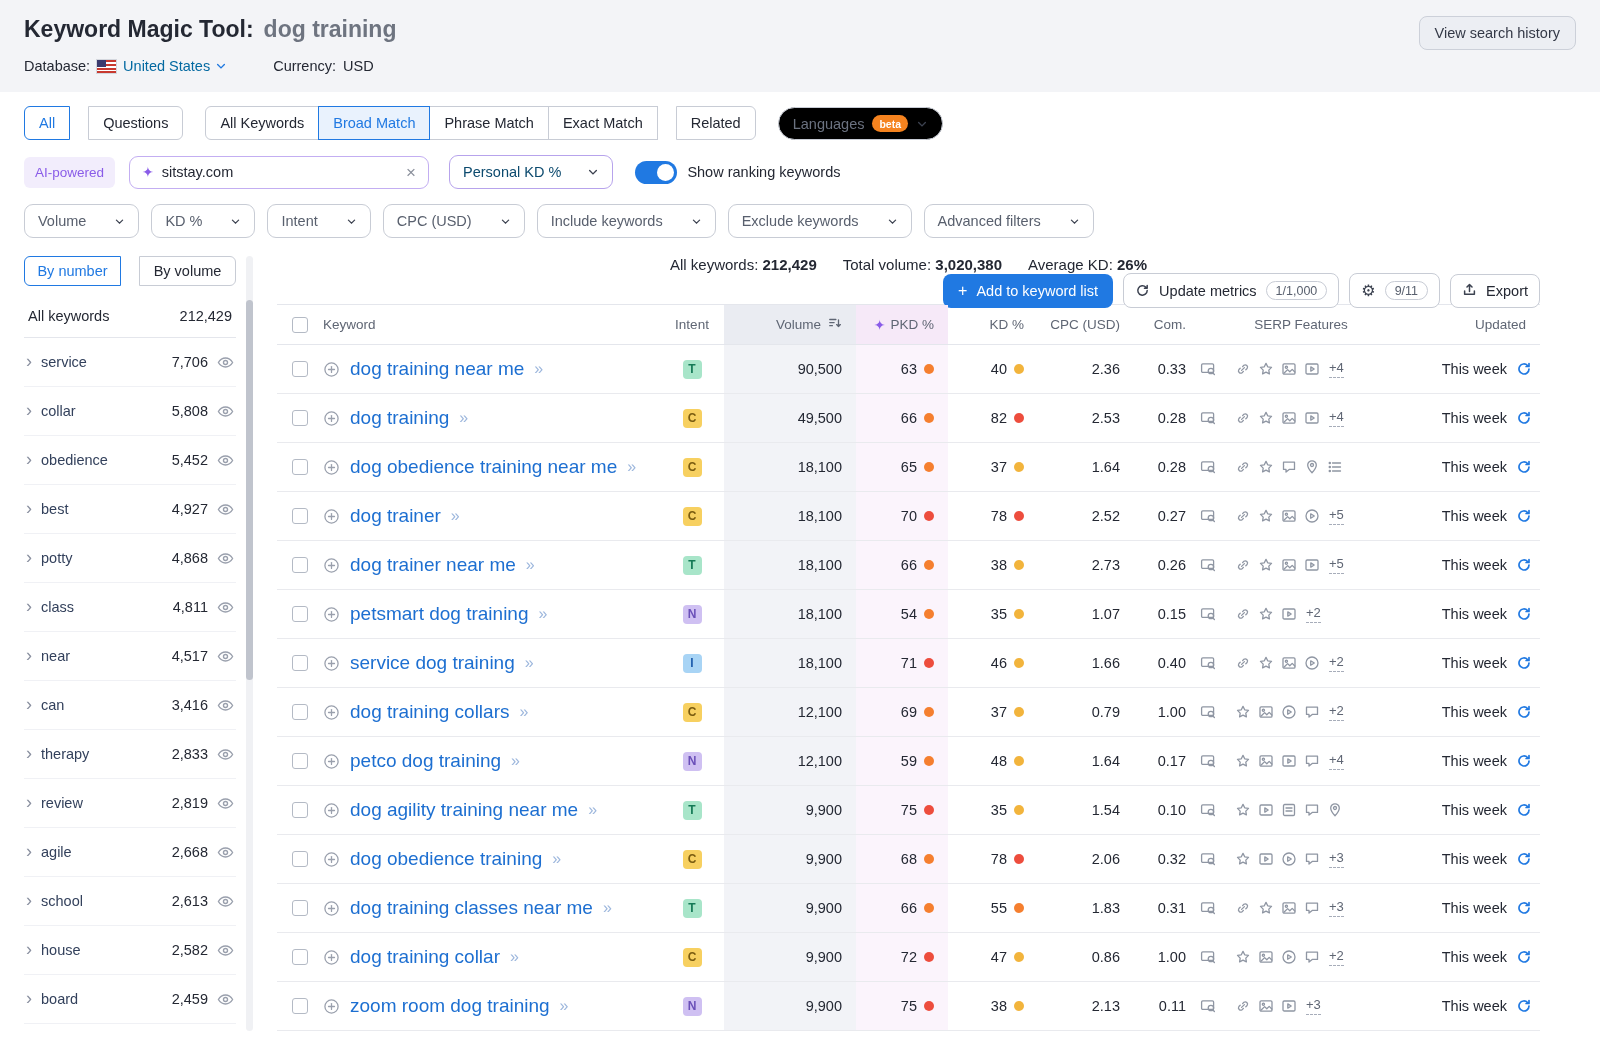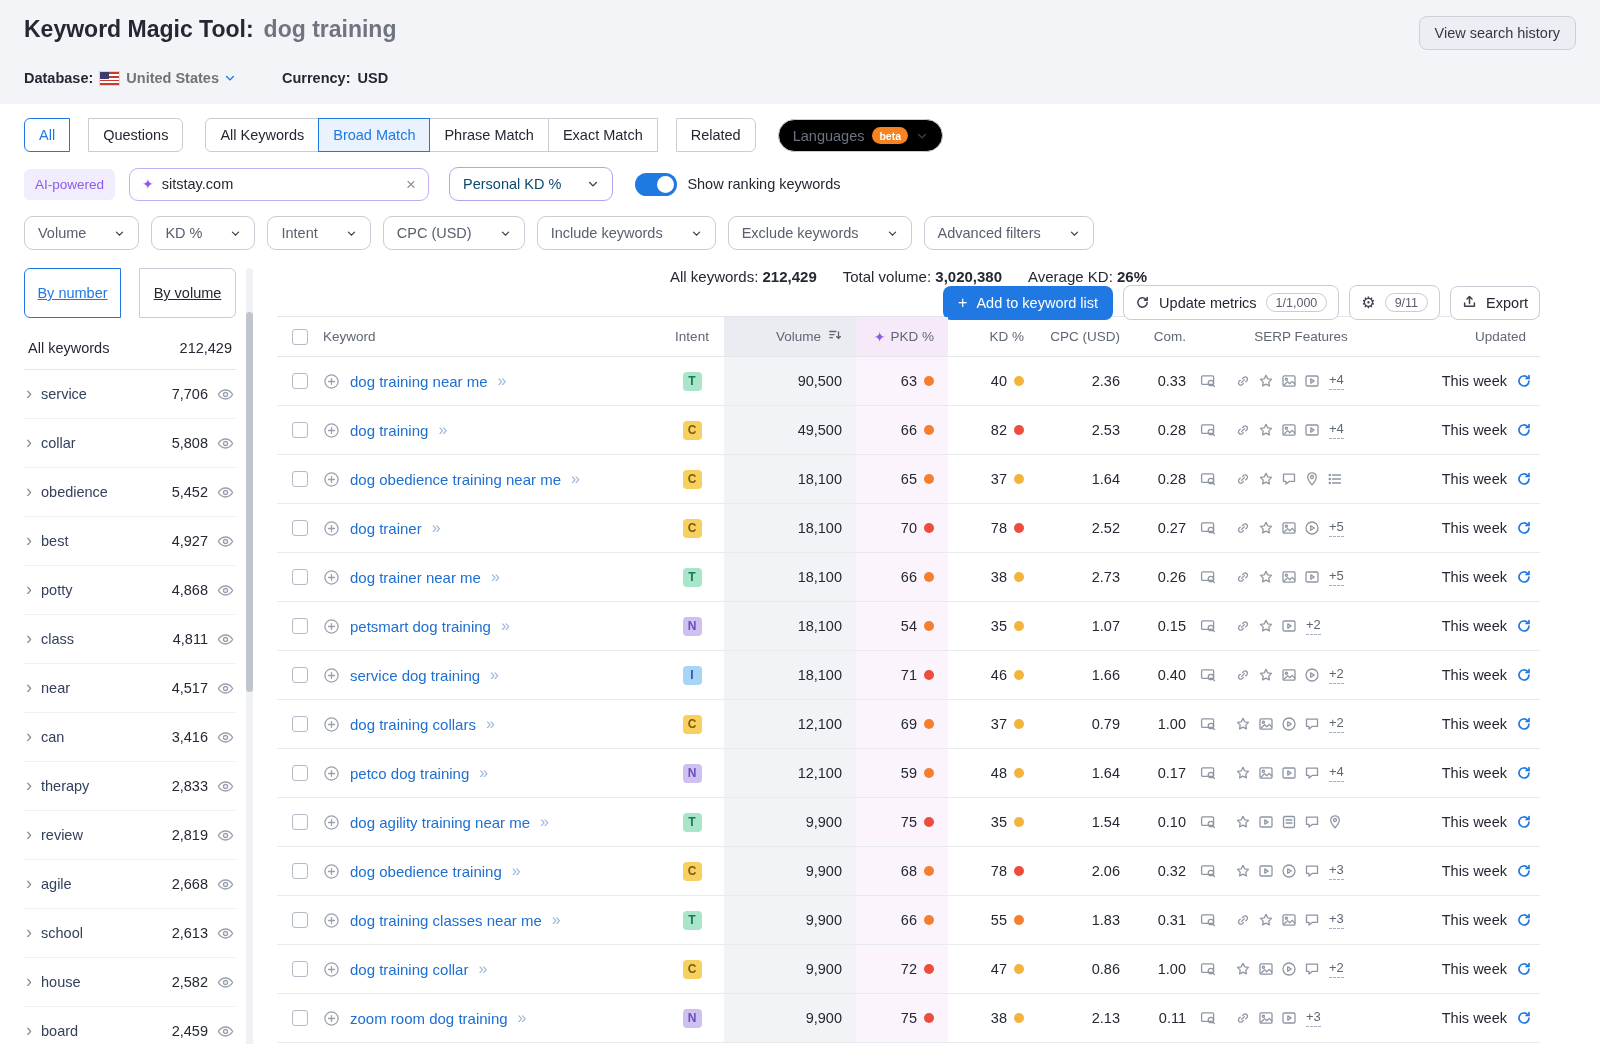--- a/index.html
+++ b/index.html
@@ -6,25 +6,25 @@
   html, body { width: 1600px; height: 1044px; overflow: hidden; }
   body { font-family: "Liberation Sans", sans-serif; background: #fff; color: #242833; font-size: 14.5px; }
   a { text-decoration: none; }
 
   
   .topbar { background: #f3f4f7; padding: 16px 24px 18px 24px; }
   .title-row { display: flex; justify-content: space-between; align-items: flex-start; }
   .page-title { font-size: 23px; font-weight: bold; display: flex; gap: 10px; }
   .page-title .query { color: #6e7480; }
   .btn-history { background: #eceef3; border: 1px solid #ccd0d9; border-radius: 8px; padding: 8px 15px; font-size: 14.5px; color: #343947; cursor: pointer; }
-  .db-row { margin-top: 20px; display: flex; gap: 46px; align-items: center; font-size: 14.5px; font-weight: bold; }
+  .db-row { margin-top: 8px; display: flex; gap: 46px; align-items: center; font-size: 14.5px; }
   .db-item { display: flex; align-items: center; gap: 7px; }
   .flag { position: relative; display: inline-block; width: 19px; height: 13px; background: repeating-linear-gradient(to bottom, #c8392f 0 1.9px, #ffffff 1.9px 3.8px); outline: 1px solid #d4d7de; }
   .flag::before { content: ""; position: absolute; left: 0; top: 0; width: 9px; height: 7px; background: #3c3b6e; }
-  .link-blue { color: #737373; display: inline-flex; align-items: center; gap: 5px; cursor: pointer; }
+  .link-blue { color: #0369a1; display: inline-flex; align-items: center; gap: 5px; cursor: pointer; }
 
   
   .content { padding: 14px 24px 0 24px; background: #fff; }
 
   .tabs-row { display: flex; gap: 22px; align-items: flex-end; }
   .seg { display: flex; }
   .seg .tab { border: 1px solid #c8ccd5; background: #fff; padding: 8px 14px; font-size: 14.5px; color: #242833; margin-left: -1px; cursor: pointer; font-family: inherit; white-space: nowrap; }
   .seg .tab:first-child { border-radius: 6px 0 0 6px; margin-left: 0; }
   .seg .tab:last-child { border-radius: 0 6px 6px 0; margin-left: 18px; }
   .seg .tab.active { border-color: #2079e2; color: #2079e2; position: relative; z-index: 1; }
@@ -43,21 +43,21 @@
   .switch { width: 42px; height: 23px; border-radius: 12px; background: #2079e2; position: relative; cursor: pointer; }
   .switch .knob { position: absolute; width: 17px; height: 17px; border-radius: 50%; background: #fff; top: 3px; right: 3px; }
 
   .filters-row { margin-top: 15px; display: flex; gap: 12px; }
   .filter-btn { display: flex; align-items: center; gap: 28px; border: 1px solid #c8ccd5; border-radius: 9px; padding: 8px 13px; color: #59606e; cursor: pointer; background: #fff; white-space: nowrap; }
 
   
   .main { display: flex; margin-top: 18px; }
   .sidebar { width: 212px; flex: none; }
   .side-seg { display: flex; margin-bottom: 8px; }
-  .side-seg .tab { flex: 1; text-align: center; padding: 16px 0; text-decoration: underline; }
+  .side-seg .tab { flex: 1; text-align: center; padding: 6px 0; }
   .side-all { display: flex; justify-content: space-between; align-items: center; padding: 14px 4px 13px 4px; border-bottom: 1px solid #e4e6ec; }
   .side-item { display: flex; align-items: center; gap: 9px; height: 49px; border-bottom: 1px solid #f0f1f5; padding: 0 2px; cursor: pointer; }
   .side-chev { color: #8a90a0; font-size: 18px; line-height: 1; margin-top: -2px; }
   .side-label { color: #33415c; flex: 1; }
   .side-count { color: #242833; }
   .eye { display: inline-flex; }
 
   .vscroll { width: 7px; flex: none; margin-left: 10px; position: relative; background: #f0f1f4; border-radius: 4px; }
   .vscroll .thumb { position: absolute; top: 44px; left: 0; width: 7px; height: 380px; border-radius: 4px; background: #c0c4cd; }
 
@@ -81,21 +81,21 @@
   .th-intent { justify-content: center; }
   .th-volume { justify-content: flex-end; padding-right: 14px; background: #eaecf2; gap: 7px; }
   .th-pkd { justify-content: flex-end; padding-right: 14px; background: #f6e9f8; gap: 5px; }
   .th-kd, .th-cpc, .th-com { justify-content: flex-end; padding-right: 6px; }
   .th-serp { justify-content: center; }
   .th-upd { justify-content: flex-end; padding-right: 14px; }
 
   .tr { height: 49px; border-bottom: 1px solid #e9eaee; }
   .td { display: flex; align-items: center; height: 100%; }
   .td-kw { gap: 10px; padding-right: 8px; overflow: hidden; }
-  .kw-link { color: #1d6fd1; font-size: 15px; white-space: nowrap; cursor: pointer; }
+  .kw-link { color: #1d6fd1; font-size: 19px; white-space: nowrap; cursor: pointer; }
   .kw-arrows { color: #9db7dd; font-size: 16px; cursor: pointer; }
   .plus-ico { display: inline-flex; cursor: pointer; }
   .td-intent { justify-content: center; }
   .badge { width: 19px; height: 19px; border-radius: 4px; font-size: 12px; font-weight: bold; display: flex; align-items: center; justify-content: center; }
   .num { font-size: 14.5px; color: #242833; }
   .td-volume { justify-content: flex-end; padding-right: 14px; background: #f2f3f7; }
   .td-pkd { justify-content: flex-end; padding-right: 14px; background: #fbf4fc; gap: 7px; }
   .td-kd, .td-cpc, .td-com { justify-content: flex-end; padding-right: 6px; gap: 7px; }
   .dot { width: 10px; height: 10px; border-radius: 50%; display: inline-block; }
   .td-serp { gap: 7px; padding-left: 8px; }

